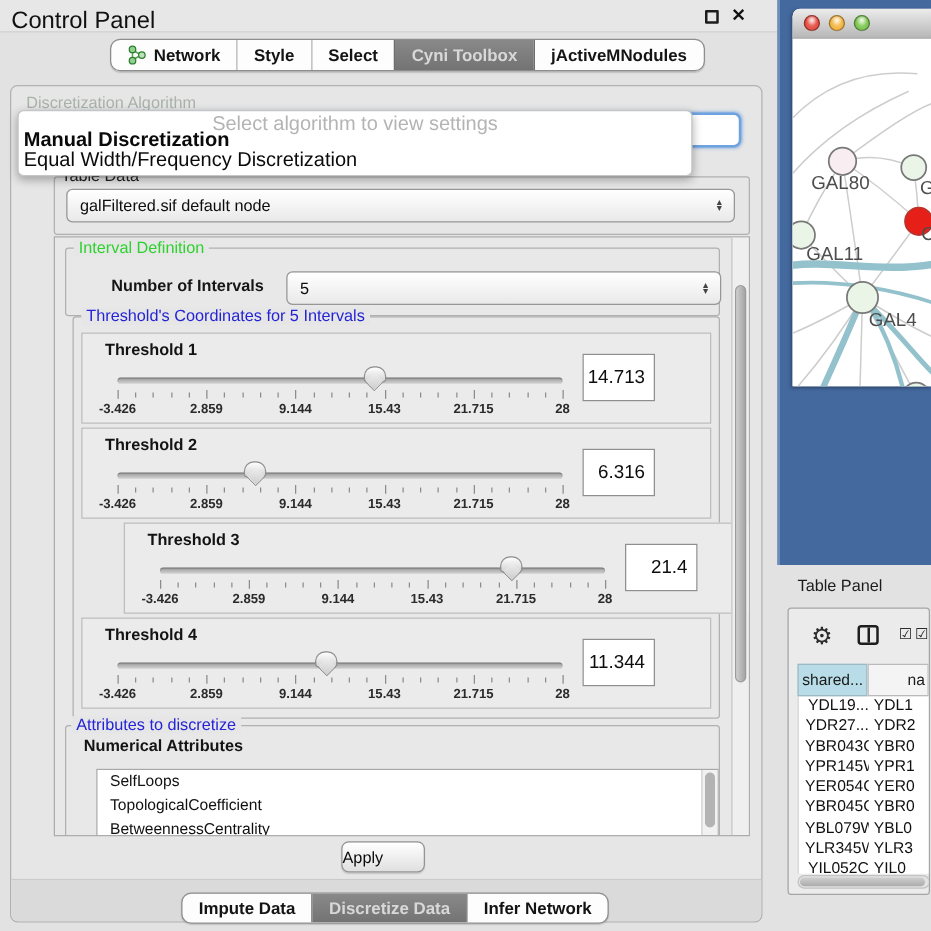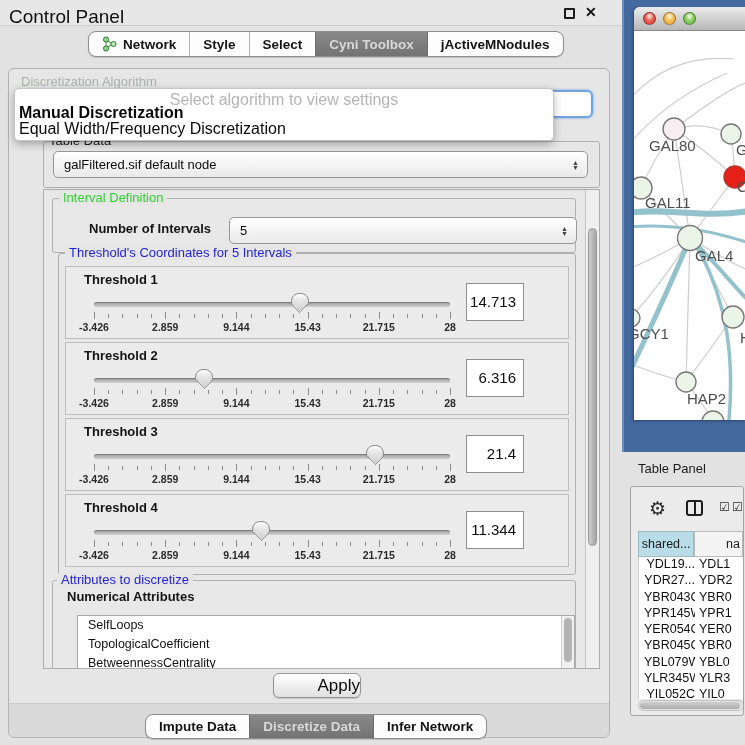--- a/index.html
+++ b/index.html
@@ -70,26 +70,26 @@
   .tick-labels span { position:absolute; transform:translateX(-50%); font-size:10.5px; font-weight:bold; color:#2b2b2b; white-space:nowrap; }
   .th-valuebox { position:absolute; left:400px; top:16px; width:58px; height:38px; background:#fff; border:1px solid #8f8f8f; font-size:15px; color:#0d0d0d; text-align:right; line-height:36px; padding-right:7px; }
 
   .attr-group { left:8px; top:390px; width:524px; height:200px; }
   .attr-subtitle { position:absolute; left:14px; top:8px; font-size:13px; font-weight:bold; color:#141414; }
   .attr-list { position:absolute; left:24px; top:34px; width:498px; height:160px; background:#fff; border:1px solid #a8a8a8; overflow:hidden; }
   .attr-item { font-size:12.5px; line-height:19px; padding-left:10px; color:#111; }
   .list-vscroll { position:absolute; right:0; top:0; width:13px; height:100%; background:#f1f1f1; border-left:1px solid #d0d0d0; }
   .list-vscroll .thumb { position:absolute; left:2px; top:2px; width:8px; height:44px; border-radius:4px; background:#b3b3b3; }
 
-  .apply-btn { position:absolute; left:264px; top:604px; width:88px; height:25px; background:linear-gradient(#ffffff,#e0e0e0); border:1px solid #949494; border-radius:6px; font-size:17px; color:#0c0c0c; text-align:right; line-height:23px; box-shadow:0 1px 1px rgba(0,0,0,.15); }
+  .apply-btn { position:absolute; left:264px; top:604px; width:67px; height:25px; background:linear-gradient(#ffffff,#e0e0e0); border:1px solid #949494; border-radius:6px; font-size:13px; color:#0c0c0c; text-align:left; line-height:23px; box-shadow:0 1px 1px rgba(0,0,0,.15); }
   .bottom-band { position:absolute; left:0; top:634px; width:100%; height:34px; background:#dadada; border-top:1px solid #cacaca; border-radius:0 0 6px 6px; }
 
   
   .net-frame { position:absolute; left:622px; top:0; width:123px; height:452px; background:#44699f; border-left:2px solid #6d8cbb; }
-  .net-window { position:absolute; left:634px; top:7px; width:111px; height:413px; border-radius:6px 0 0 0; overflow:hidden; background:#fff; box-shadow:-1px 1px 3px rgba(0,0,0,.35); }
+  .net-window { position:absolute; left:634px; top:7px; width:111px; height:302px; border-radius:6px 0 0 0; overflow:hidden; background:#fff; box-shadow:-1px 1px 3px rgba(0,0,0,.35); }
   .net-titlebar { position:relative; height:24px; background:linear-gradient(#ececec,#b7b7b7); border-bottom:1px solid #8a8a8a; }
   .light { position:absolute; top:5px; width:13px; height:13px; border-radius:50%; border:1px solid rgba(0,0,0,.35); }
   .light-red    { left:9px;  background:radial-gradient(circle at 50% 28%, rgba(255,255,255,.9), rgba(255,255,255,0) 45%), radial-gradient(#f07a6d,#d8352b); }
   .light-yellow { left:29px; background:radial-gradient(circle at 50% 28%, rgba(255,255,255,.9), rgba(255,255,255,0) 45%), radial-gradient(#f8cf71,#eda229); }
   .light-green  { left:49px; background:radial-gradient(circle at 50% 28%, rgba(255,255,255,.9), rgba(255,255,255,0) 45%), radial-gradient(#a5dd7c,#64b33c); }
   .net-canvas { position:relative; height:389px; background:#fff; }
   .net-canvas svg text { font-family:"Liberation Sans", sans-serif; font-size:15px; fill:#4d4d4d; }
 
   
   .tp-label { position:absolute; left:638px; top:461px; font-size:13px; color:#1c1c1c; }
@@ -264,21 +264,21 @@
               <span style="left: 0%;">-3.426</span>
               <span style="left: 20%;">2.859</span>
               <span style="left: 40%;">9.144</span>
               <span style="left: 60%;">15.43</span>
               <span style="left: 80%;">21.715</span>
               <span style="left: 100%;">28</span>
             </div>
           </div>
           <div class="th-valuebox">6.316</div>
         </div>
-      <div class="thr-box threshold-row" style="top:164px;">
+      <div class="thr-box threshold-row" style="top:164px;margin-left:34px;">
           <span class="th-label">Threshold 3</span>
           <div class="slider">
             <div class="track"></div>
             <div class="slider-thumb" style="left: 272.2px;"></div>
             <div class="ticks">
               <div class="tick major" style="left: 0%;"></div>
               <div class="tick" style="left: 4%;"></div>
               <div class="tick" style="left: 8%;"></div>
               <div class="tick" style="left: 12%;"></div>
               <div class="tick" style="left: 16%;"></div>

